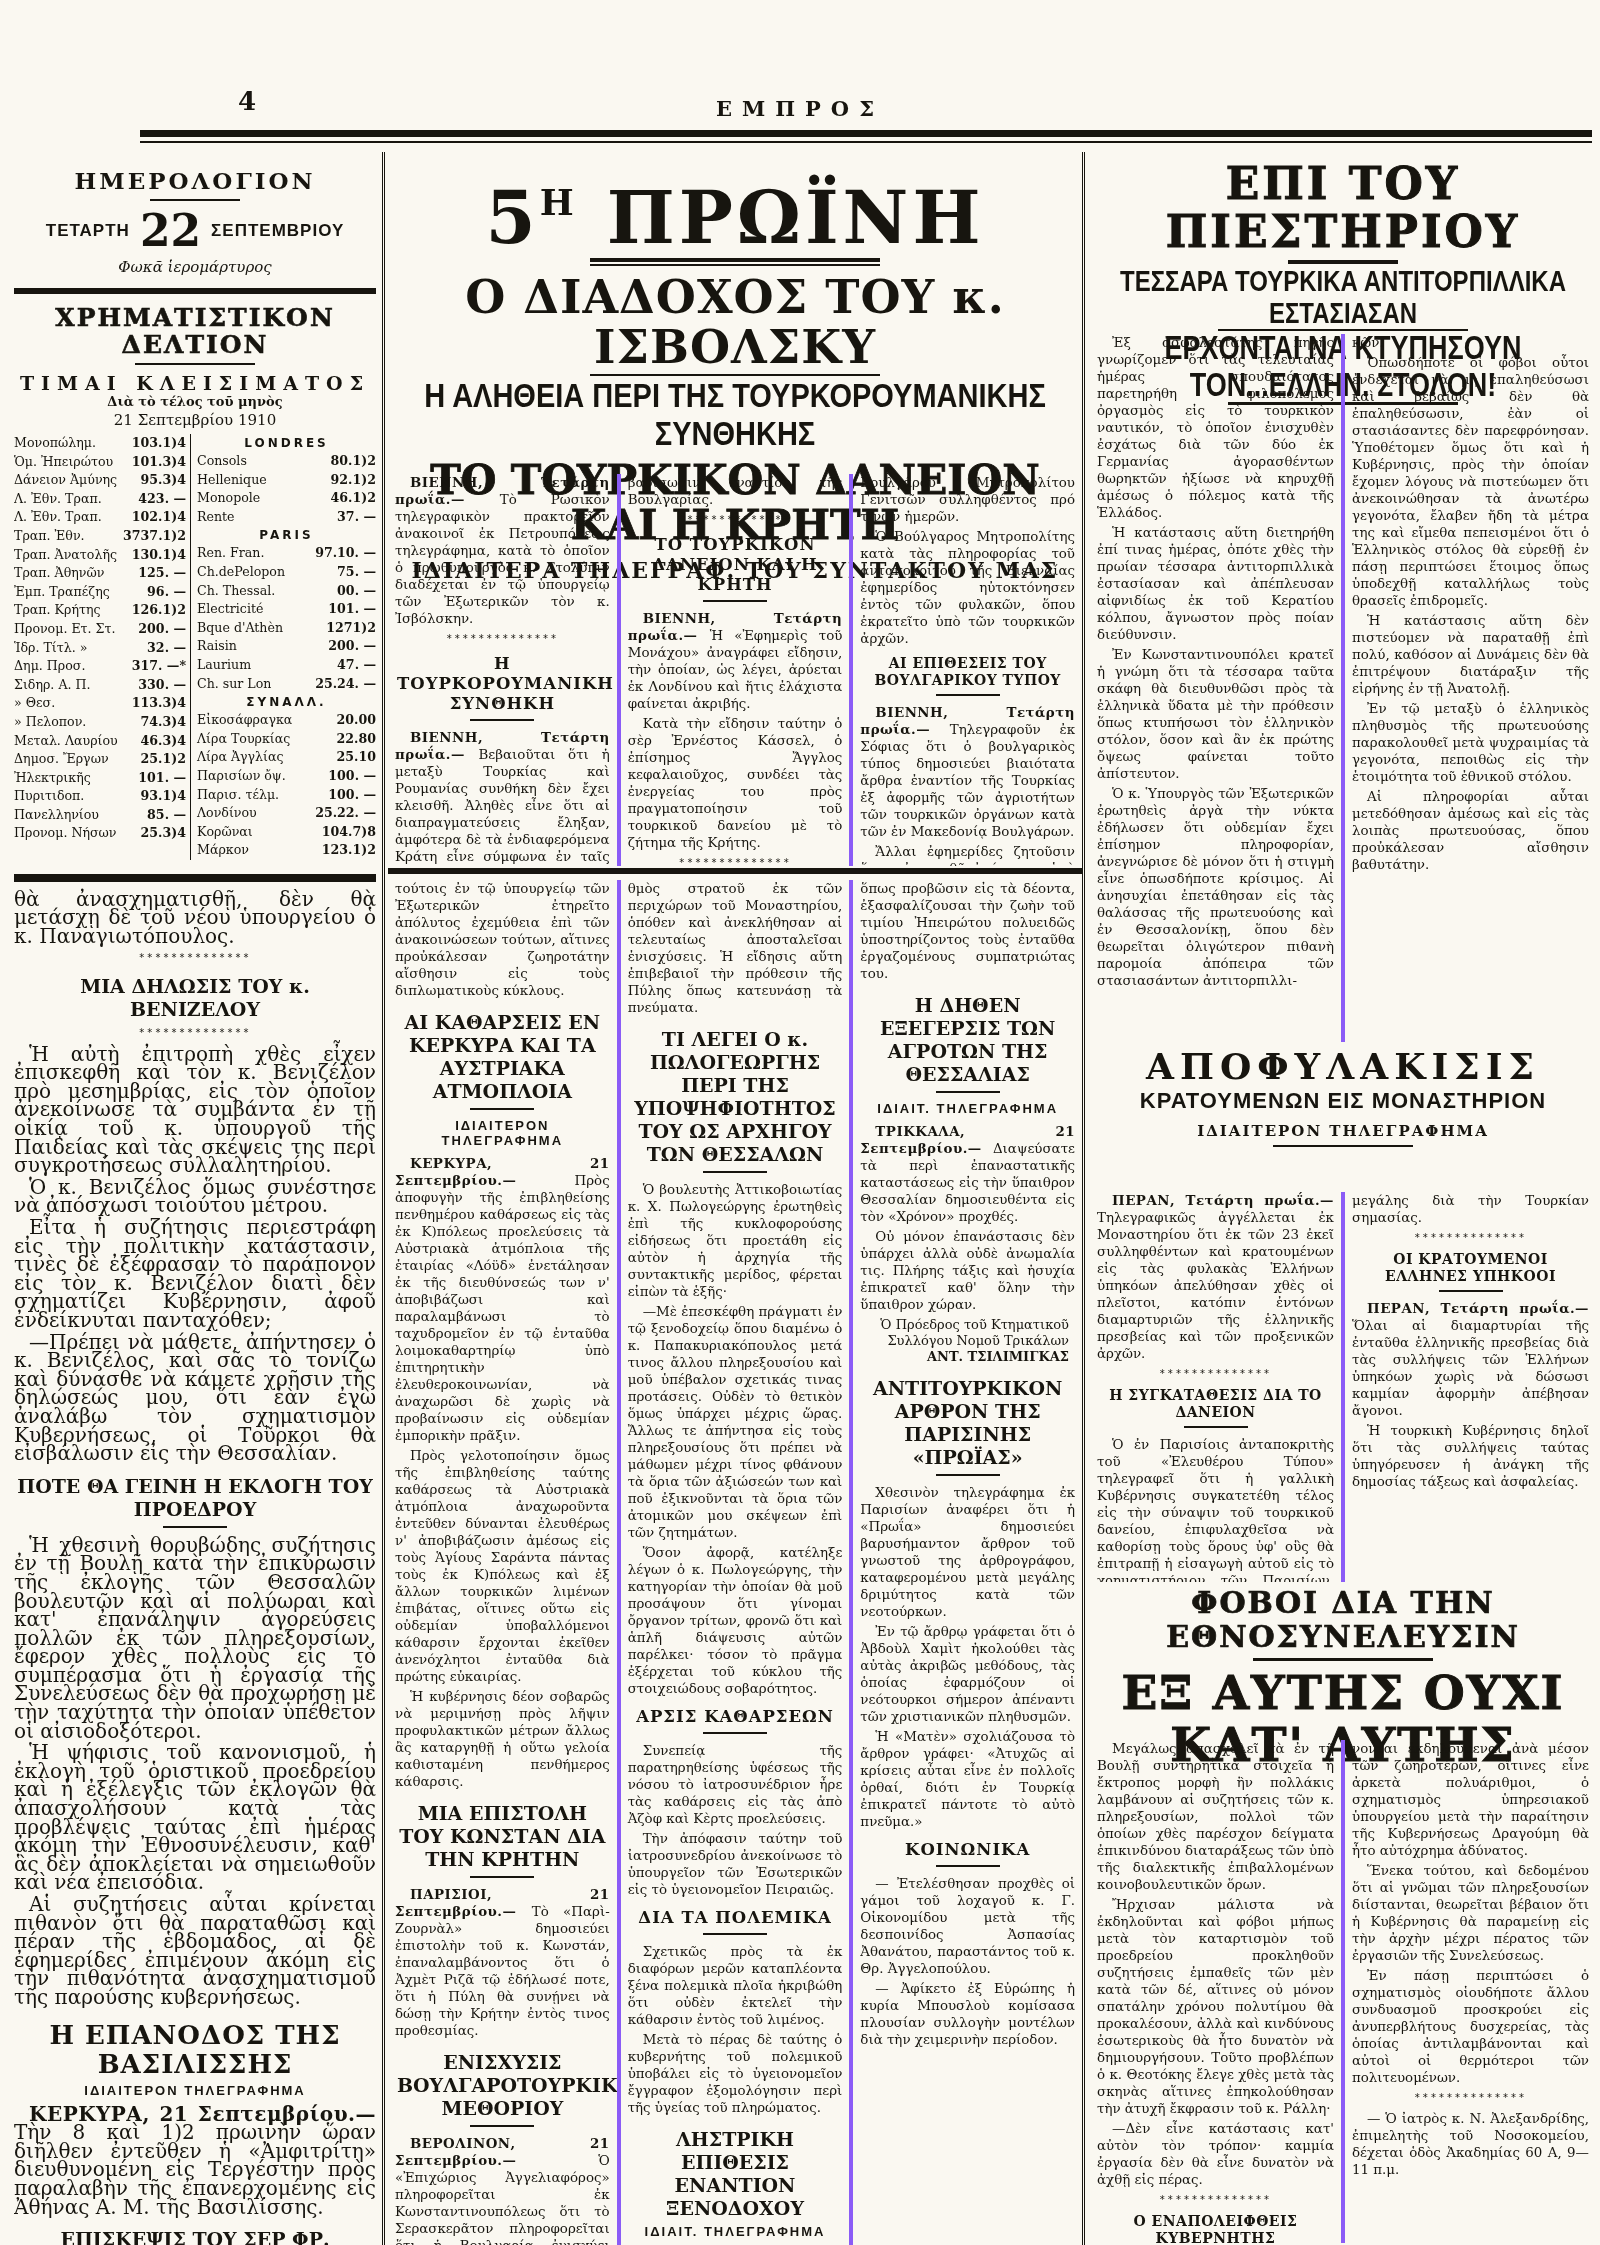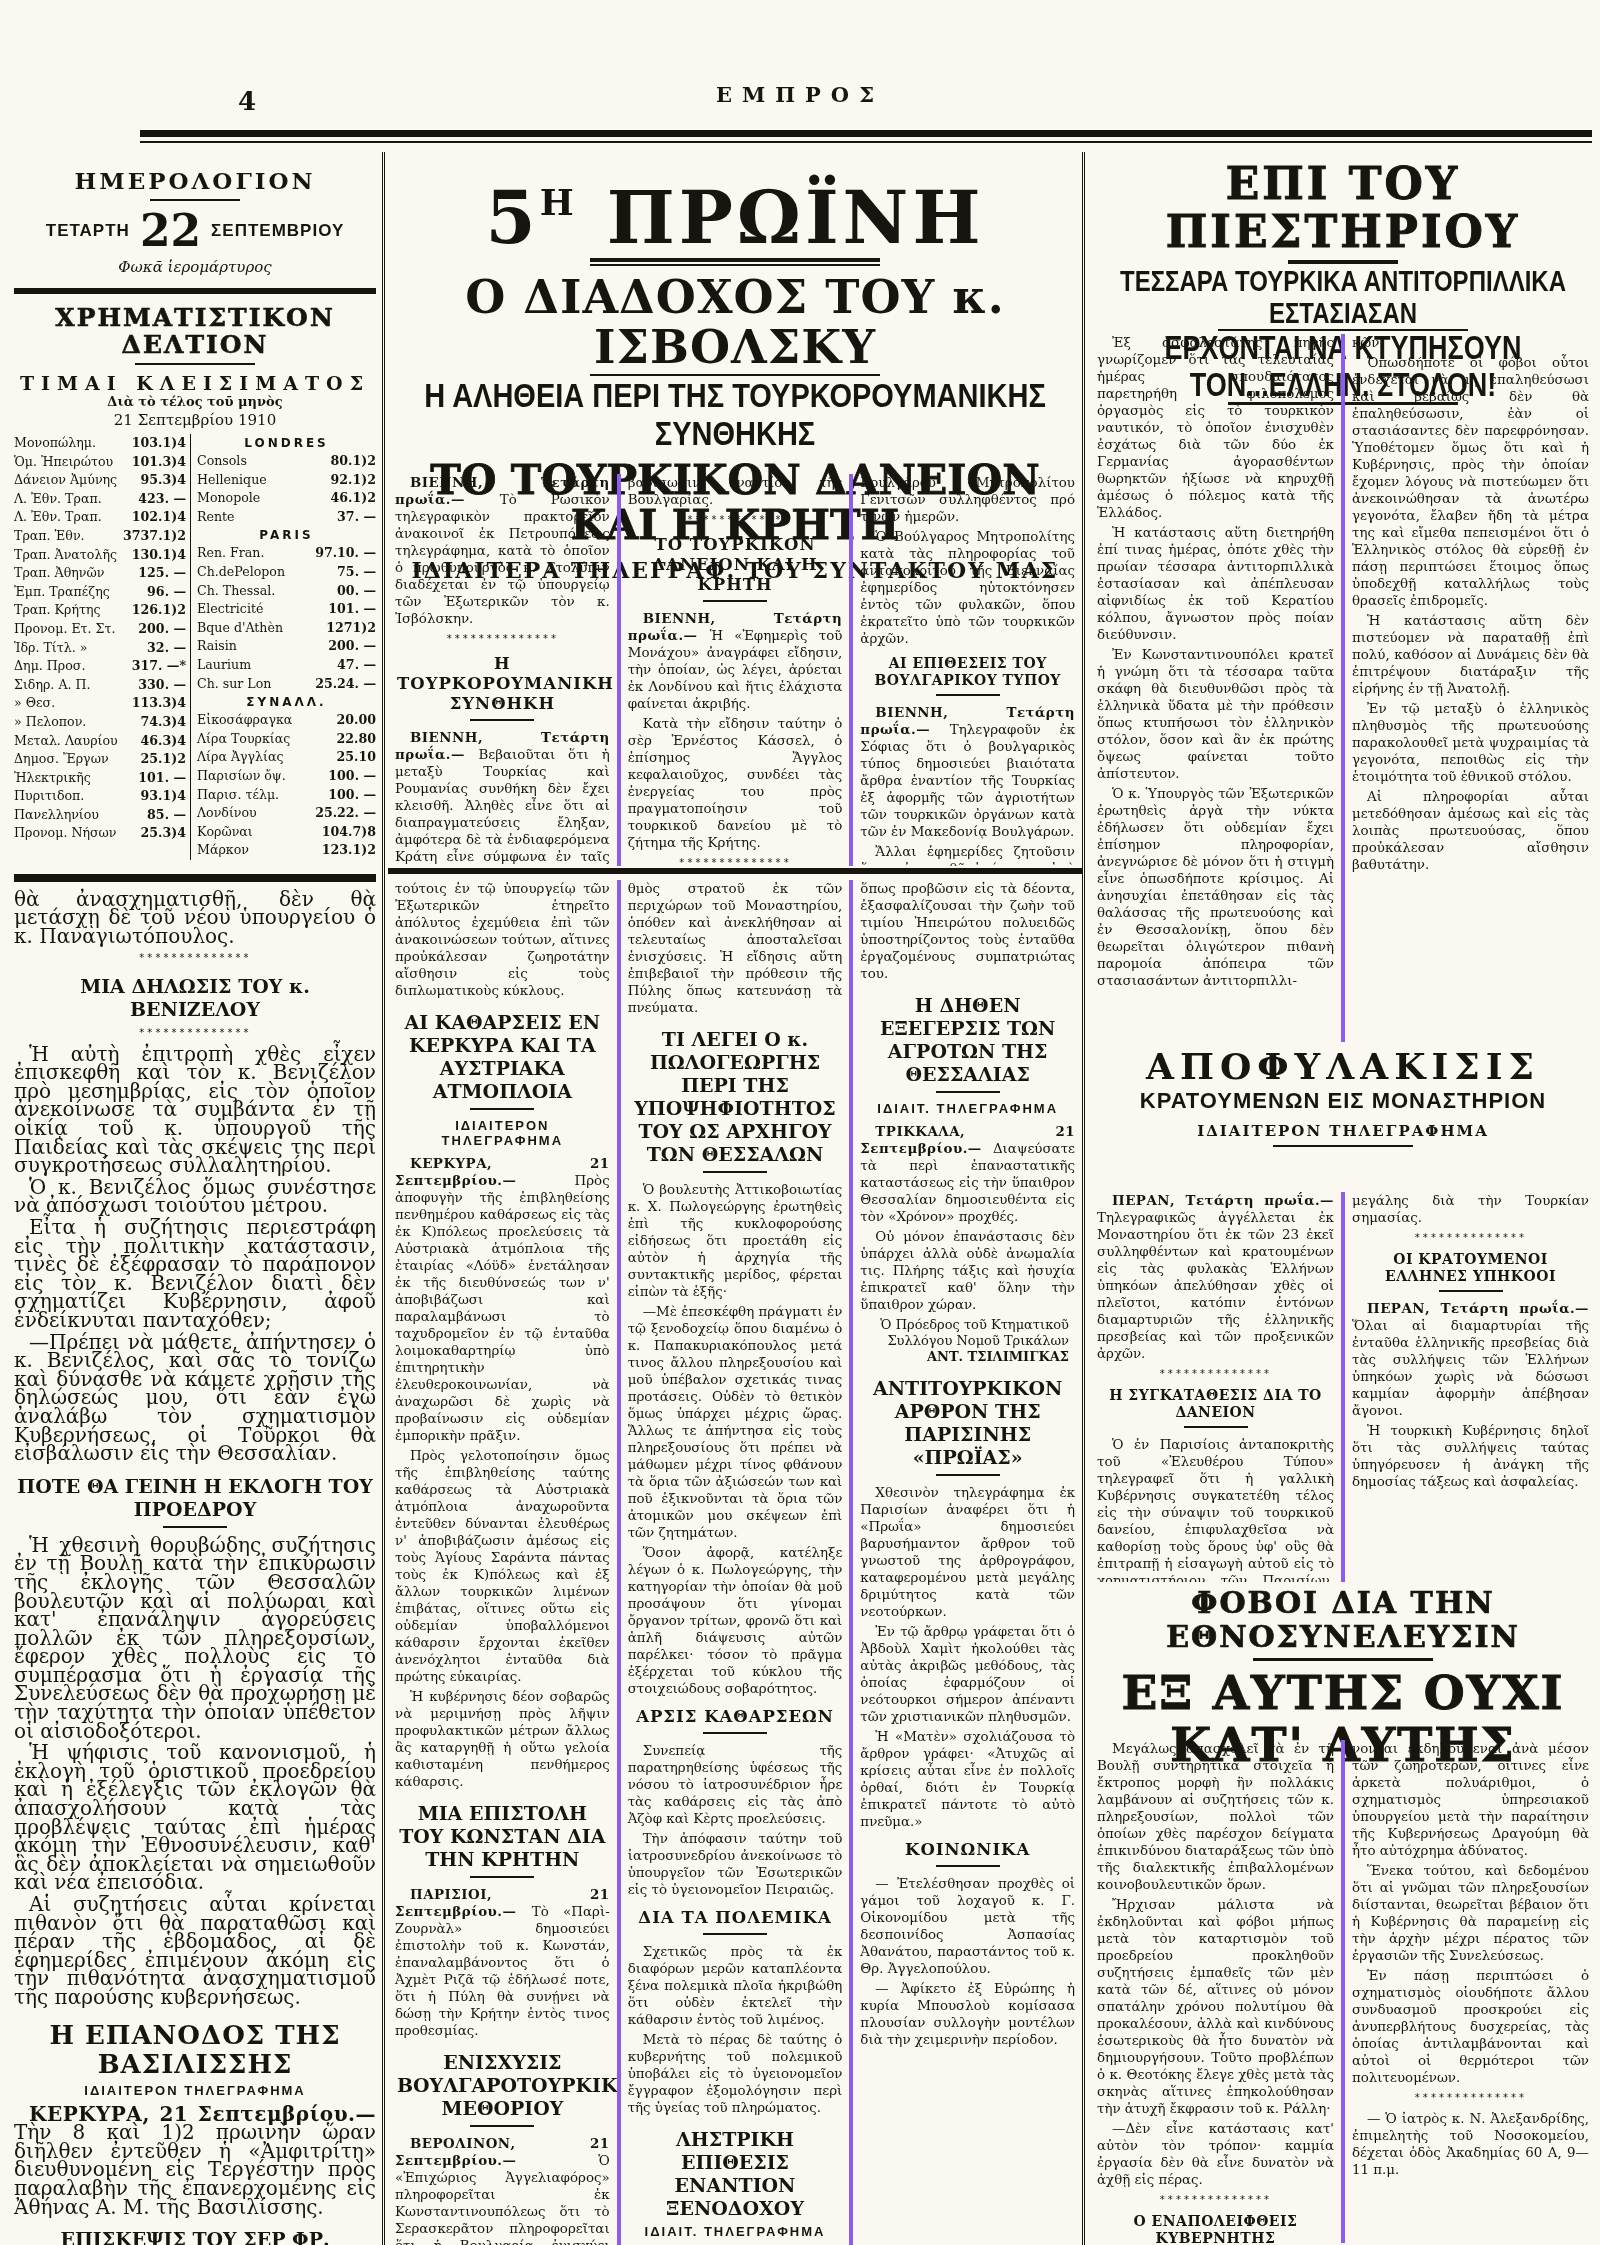--- a/index.html
+++ b/index.html
@@ -1,20 +1,20 @@
 <!DOCTYPE html>
 <html><head>
 <meta charset="utf-8">
 <style>
   html,body{margin:0;padding:0;background:#d8d4c8;}
   #page{position:relative;width:1600px;height:2245px;background:#faf8f1;color:#17150f;
         font-family:"DejaVu Serif",serif;overflow:hidden;}
   
   .pageno{position:absolute;left:238px;top:88px;font:bold 26px/26px "DejaVu Serif",serif;}
-  .masthead{position:absolute;left:0;right:0;top:84px;text-align:center;
+  .masthead{position:absolute;left:0;right:0;top:98px;text-align:center;
             font:bold 21px/21px "DejaVu Serif",serif;letter-spacing:10px;}
   .toprule{position:absolute;left:140px;right:8px;top:130px;height:7px;background:#17150f;}
   .toprule2{position:absolute;left:140px;right:8px;top:141px;height:2px;background:#17150f;}
   
   .zone{position:absolute;top:152px;bottom:0;overflow:hidden;}
   #zone-left{left:14px;width:362px;border-right:3px double #17150f;padding-right:6px;}
   #zone-center{left:388px;width:694px;border-right:3px double #17150f;}
   #zone-right{left:1090px;width:506px;}
   
   .cal{padding-top:16px;text-align:center;}

